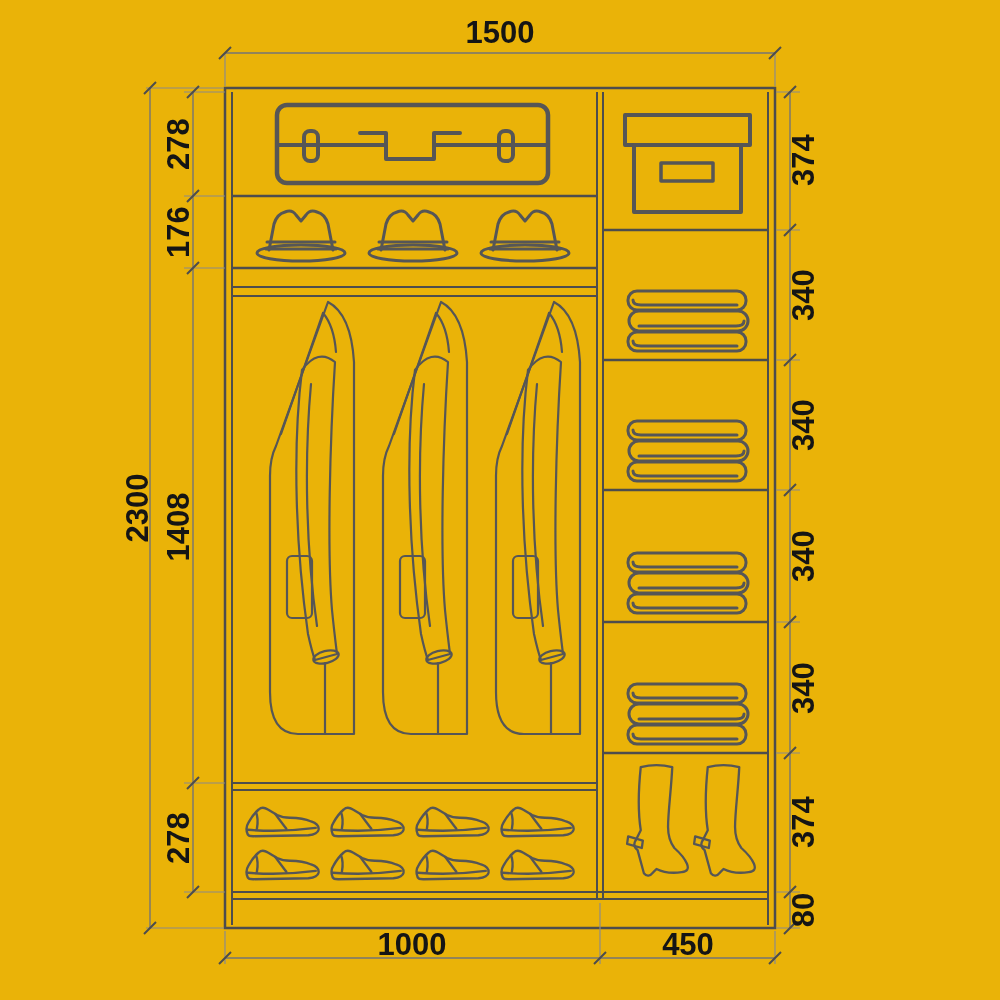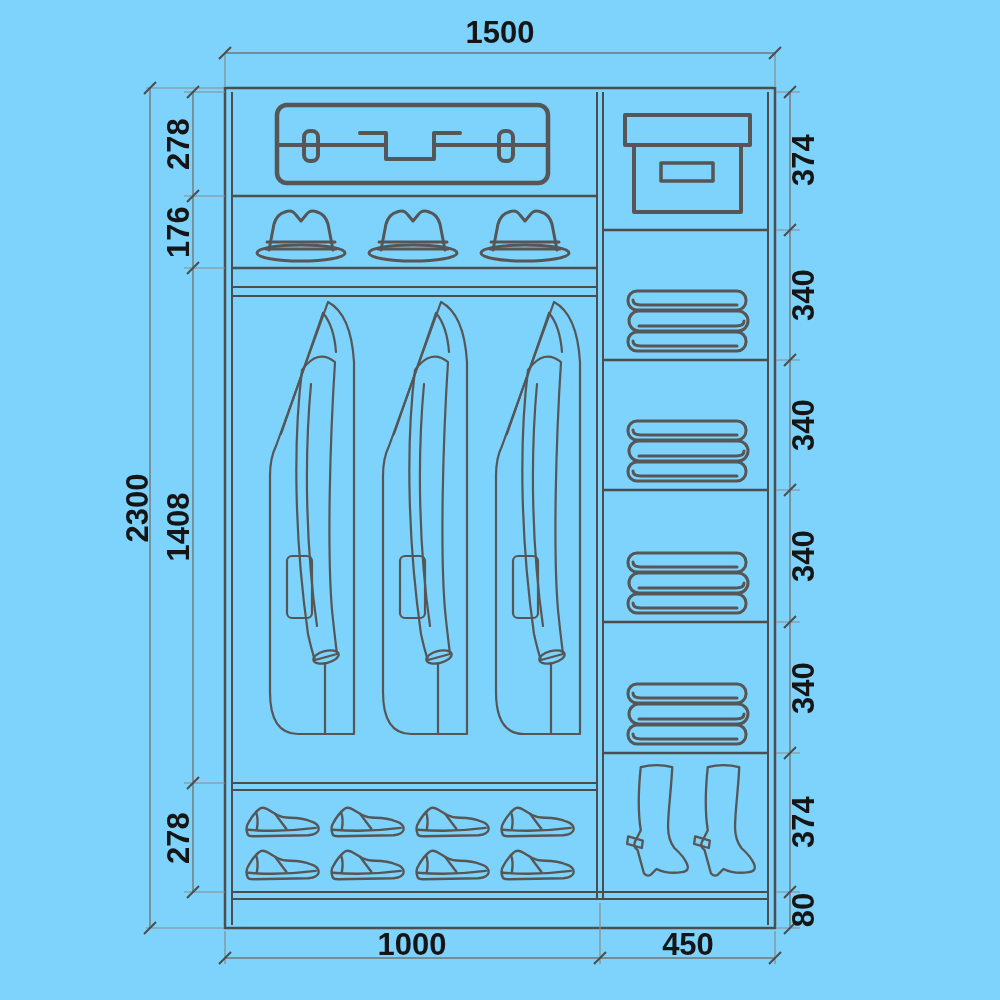--- a/index.html
+++ b/index.html
@@ -1,17 +1,17 @@
 <!DOCTYPE html>
 <html><head>
 <meta charset="utf-8">
 <style>
   html,body{margin:0;padding:0;background:#ffffff;}
   .canvas{
-    position:relative;width:1000px;height:1000px;background:#7dd3fc;
+    position:relative;width:1000px;height:1000px;background:#eab308;
     font-family:"Liberation Sans", sans-serif;overflow:hidden;
   }
   svg{display:block}
   text{
     font-family:"Liberation Sans", sans-serif;
     font-weight:bold;
     font-size:31px;
     fill:#151515;
   }
 </style>

